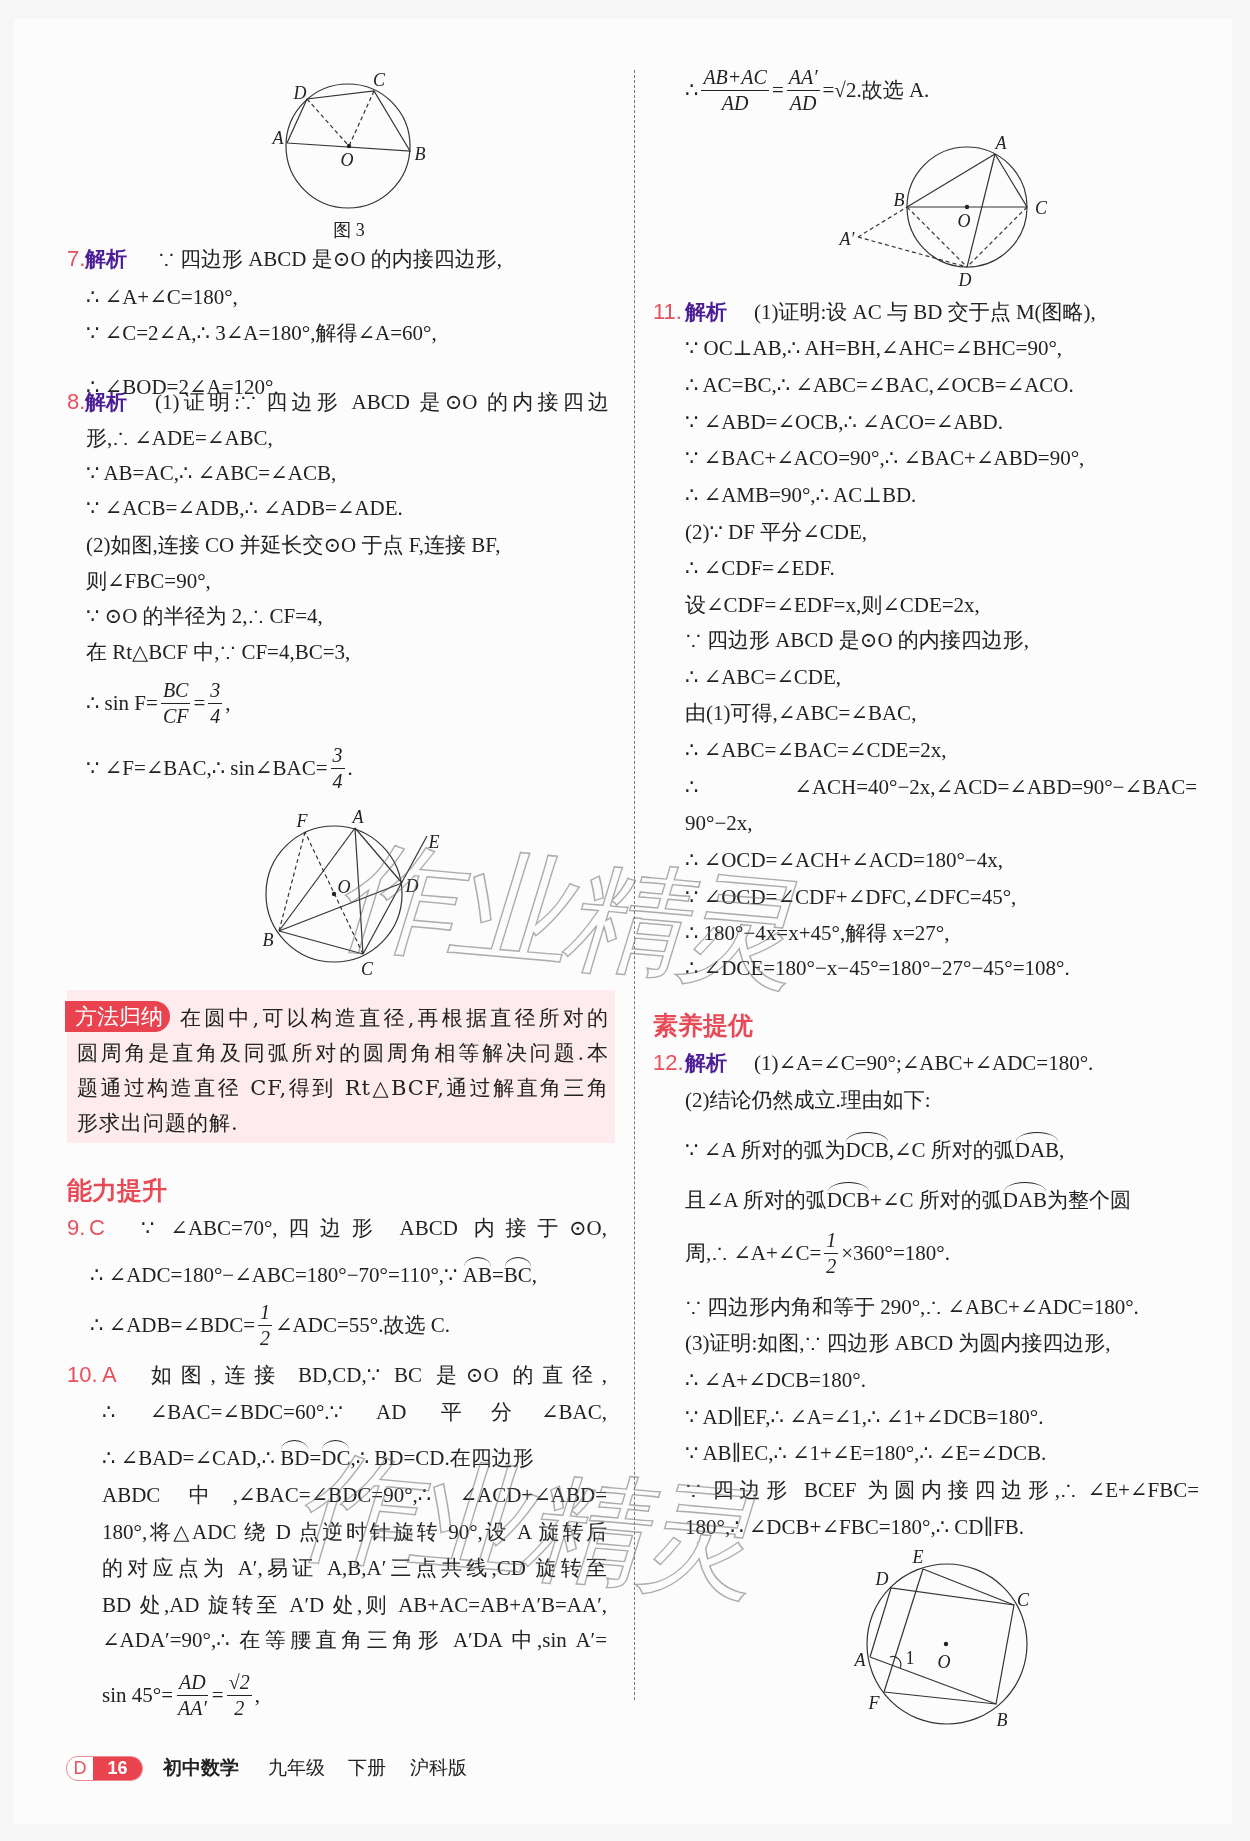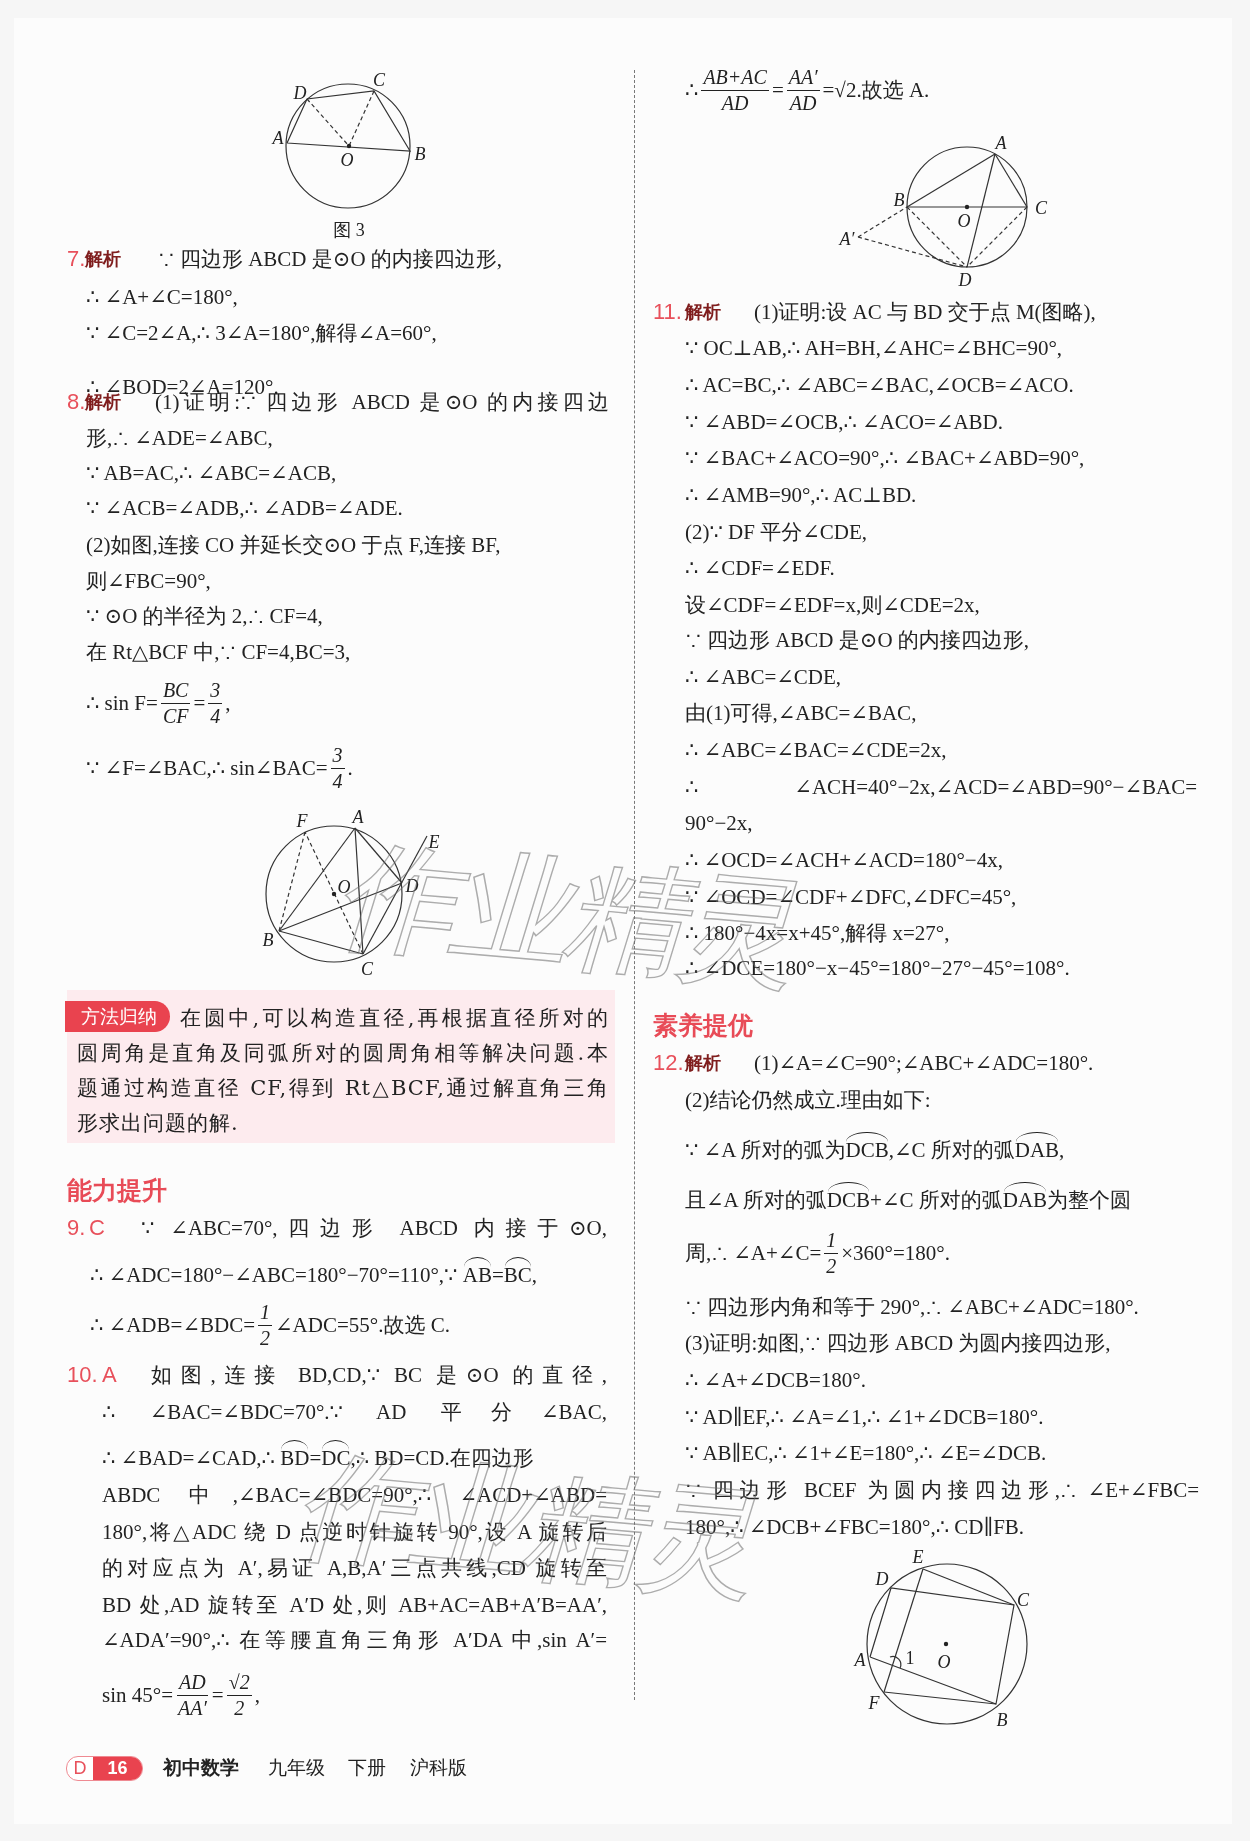--- a/index.html
+++ b/index.html
@@ -1,32 +1,32 @@
 <!DOCTYPE html>
 <html><head>
   <meta charset="utf-8">
   <style>
     html, body { margin:0; padding:0; }
     body { width:1250px; height:1841px; background:#f6f6f6; position:relative; overflow:hidden; }
     .page { position:absolute; left:14px; top:18px; width:1218px; height:1806px; background:#fcfcfc; }
     .ln { position:absolute; white-space:nowrap; font-family:"Liberation Serif","DejaVu Serif",serif; font-size:21px; line-height:30px; height:30px; color:#222; }
     .j { text-align:justify; text-align-last:justify; overflow:visible; }
     .num { position:absolute; font-family:"Liberation Sans","DejaVu Sans",sans-serif; font-size:22px; line-height:30px; color:#e8505b; white-space:nowrap; }
-    .tag { position:absolute; font-family:"Liberation Sans","DejaVu Sans",sans-serif; font-weight:bold; font-size:18px; line-height:30px; color:#7f1d1d; white-space:nowrap; }
+    .tag { position:absolute; font-family:"Liberation Sans","DejaVu Sans",sans-serif; font-weight:bold; font-size:21px; line-height:30px; color:#4c1d95; white-space:nowrap; }
     .ans { position:absolute; font-family:"Liberation Sans","DejaVu Sans",sans-serif; font-size:22px; line-height:30px; color:#e8505b; white-space:nowrap; }
     .row { position:absolute; display:flex; align-items:center; height:60px; white-space:nowrap; font-family:"Liberation Serif","DejaVu Serif",serif; font-size:21px; color:#222; }
     .frac { display:inline-flex; flex-direction:column; align-items:center; margin:0 3px; font-size:20px; line-height:25px; }
     .frac .n { border-bottom:1.2px solid #222; padding:0 2px; font-style:italic; }
     .frac .d { padding:0 2px; font-style:italic; }
     .arc { position:relative; display:inline-block; }
     .arc::before { content:""; position:absolute; left:1px; right:1px; top:-3px; height:9px; border-top:1.5px solid #222; border-radius:50% 50% 0 0 / 100% 100% 0 0; }
     .heading { position:absolute; font-family:"Liberation Sans","DejaVu Sans",sans-serif; font-weight:bold; font-size:25px; line-height:32px; color:#e84b57; white-space:nowrap; }
     .divider { position:absolute; left:634px; top:70px; height:1630px; width:0; border-left:1.5px dashed #777; }
     .method-box { position:absolute; left:67px; top:990px; width:548px; height:153px; background:#fdebee; }
-    .method-badge { position:absolute; left:68px; top:1001px; width:102px; height:31px; background:#e9434f; border-radius:0 16px 16px 0; color:#fff; font-family:"Liberation Sans","DejaVu Sans",sans-serif; font-size:19px; line-height:31px; text-align:center; box-shadow:-3px 0 0 #e9434f; }
+    .method-badge { position:absolute; left:68px; top:1001px; width:102px; height:31px; background:#e9434f; border-radius:0 16px 16px 0; color:#fff; font-family:"Liberation Sans","DejaVu Sans",sans-serif; font-size:22px; line-height:31px; text-align:center; box-shadow:-3px 0 0 #e9434f; }
     .method-ln { font-family:"DejaVu Serif","Liberation Serif",serif; letter-spacing:1px; }
     .wm { position:absolute; font-family:"DejaVu Sans","Liberation Sans",sans-serif; font-size:120px; line-height:140px; color:transparent; -webkit-text-stroke:1.4px rgba(105,105,105,0.55); transform:rotate(5deg) skewX(-12deg); white-space:nowrap; letter-spacing:-6px; pointer-events:none; z-index:5; }
     .footer-badge { position:absolute; left:66px; top:1756px; width:75px; height:23px; border:1.5px solid #ef8a92; border-radius:12px; overflow:hidden; background:#fff; display:flex; }
     .footer-badge .l { width:26px; text-align:center; color:#e8505b; font-family:"Liberation Sans",sans-serif; font-size:18px; line-height:23px; }
     .footer-badge .r { flex:1; background:#e9434f; color:#fff; text-align:center; font-family:"Liberation Sans",sans-serif; font-weight:bold; font-size:18px; line-height:23px; }
     .ft { position:absolute; top:1753px; font-family:"Liberation Sans","DejaVu Sans",sans-serif; font-size:19px; line-height:30px; color:#222; white-space:nowrap; }
     svg.figs { position:absolute; left:0; top:0; width:1250px; height:1841px; pointer-events:none; z-index:2; }
     svg .lbl { font-family:"Liberation Serif","DejaVu Serif",serif; font-style:italic; font-size:18px; fill:#222; }
     svg .cap { font-family:"Liberation Serif","DejaVu Serif",serif; font-size:18px; fill:#222; }
   </style>
@@ -177,21 +177,21 @@
   <span class="frac">
       <span class="n">1</span>
       <span class="d">2</span>
     </span>
   <span>∠ADC=55°.故选 C.</span>
 </div>
 
 <span class="num" style="left:67px;top:1360px">10.</span>
 <span class="ans" style="left:102px;top:1360px">A</span>
 <div class="ln j" style="left:151px;top:1360px;width:456px">如图,连接 BD,CD,∵ BC 是⊙O 的直径,</div>
-<div class="ln j" style="left:102px;top:1397px;width:505px">∴ ∠BAC=∠BDC=70°.∵ AD 平分∠BAC,</div>
+<div class="ln j" style="left:102px;top:1397px;width:505px">∴ ∠BAC=∠BDC=60°.∵ AD 平分∠BAC,</div>
 <div class="ln" style="left:102px;top:1443px">
   <span>∴ ∠BAD=∠CAD,∴ </span><span class="arc">BD</span><span>=</span><span class="arc">DC</span><span>,∴ BD=CD.在四边形</span>
 </div>
 <div class="ln j" style="left:102px;top:1480px;width:505px">ABDC 中,∠BAC=∠BDC=90°,∴ ∠ACD+∠ABD=</div>
 <div class="ln j" style="left:102px;top:1517px;width:505px">180°,将△ADC 绕 D 点逆时针旋转 90°,设 A 旋转后</div>
 <div class="ln j" style="left:102px;top:1553px;width:505px">的对应点为 A′,易证 A,B,A′三点共线,CD 旋转至</div>
 <div class="ln j" style="left:102px;top:1590px;width:505px">BD 处,AD 旋转至 A′D 处,则 AB+AC=AB+A′B=AA′,</div>
 <div class="ln j" style="left:102px;top:1625px;width:505px">∠ADA′=90°,∴ 在等腰直角三角形 A′DA 中,sin A′=</div>
 <div class="row" style="left:102px;top:1665px">
   <span>sin 45°=</span>

